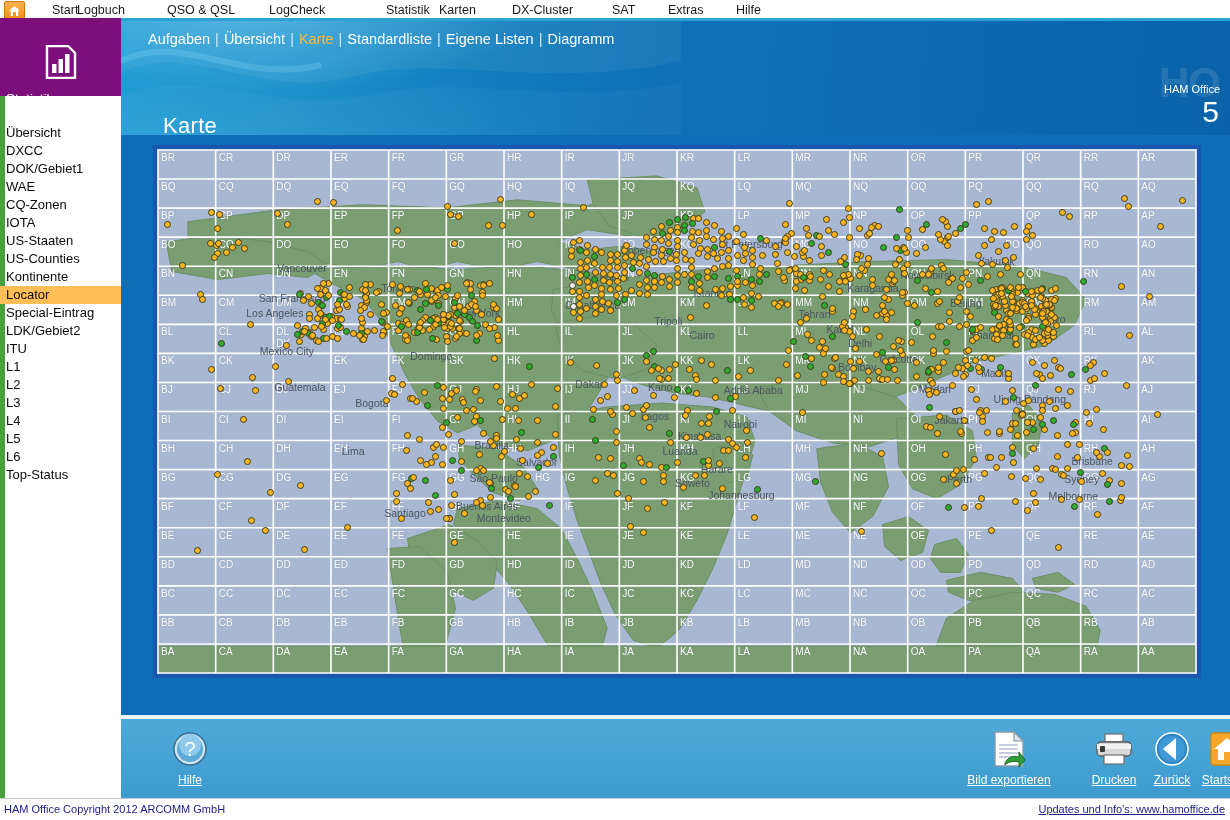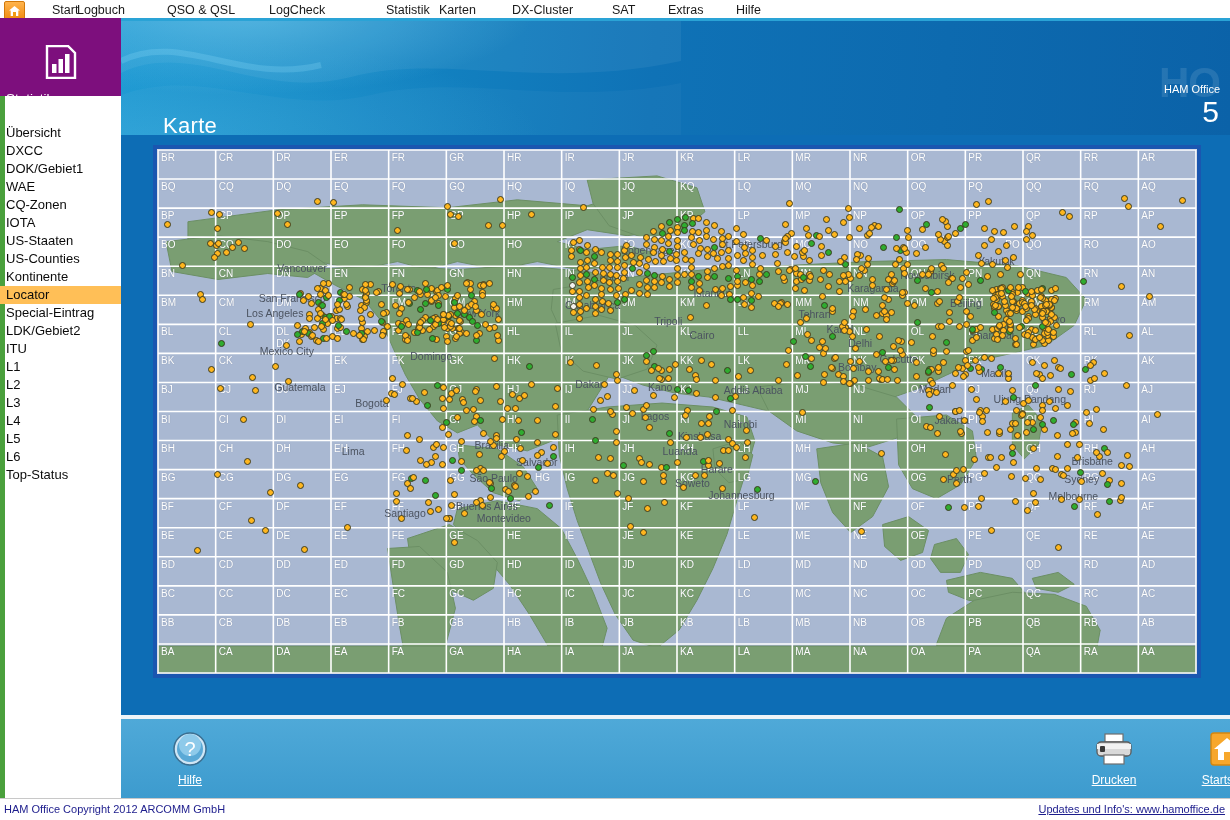--- a/index.html
+++ b/index.html
@@ -227,20 +227,21 @@
 
   <div class="main">
 
     <div class="hero">
       <svg class="hero-swoosh" viewBox="0 0 560 114" preserveAspectRatio="none">
         <path d="M0,52 C70,18 140,80 230,56 C320,32 420,70 560,40 L560,0 L0,0 Z" fill="rgba(255,255,255,0.10)"></path>
         <path d="M0,74 C80,44 160,96 250,74 C340,52 440,86 560,62 L560,114 L0,114 Z" fill="rgba(255,255,255,0.06)"></path>
         <path d="M0,40 C60,10 120,64 200,44" stroke="rgba(150,225,250,0.45)" stroke-width="6" fill="none"></path>
       </svg>
 
+      <div class="navlinks" id="nav-host"><span class="">Aufgaben</span><span class="sep">|</span><span class="">Übersicht</span><span class="sep">|</span><span class="cur">Karte</span><span class="sep">|</span><span class="">Standardliste</span><span class="sep">|</span><span class="">Eigene Listen</span><span class="sep">|</span><span class="">Diagramm</span></div>
       <div class="page-title">Karte</div>
 
       <div class="ho-ghost">HO</div>
       <div class="ho-label">HAM Office</div>
       <div class="ho-five">5</div>
     </div>
 
     <div class="map-outer">
       <div class="map-inner" id="map">
         <svg class="land" viewBox="0 0 1040 525" preserveAspectRatio="none">
@@ -2021,34 +2022,60 @@
           <svg width="36" height="36" viewBox="0 0 36 36">
             <circle cx="18" cy="18" r="16" fill="#cfe6f5" stroke="#3b6f91" stroke-width="1.5"></circle>
             <circle cx="18" cy="18" r="13" fill="#5aa9d6"></circle>
             <circle cx="18" cy="14" r="11" fill="#8ecaea"></circle>
             <text x="18" y="25" font-family="Liberation Sans, sans-serif" font-size="20" fill="#ffffff" text-anchor="middle">?</text>
           </svg>
         </div>
         <div class="lbl">Hilfe</div>
       </div>
 
+      <div class="tool" style="left:828px;width:120px;">
+        <div class="glyph">
+          <svg width="34" height="38" viewBox="0 0 34 38">
+            <path d="M3,2 H22 L31,11 V36 H3 Z" fill="#ffffff" stroke="#8a98a8" stroke-width="1.4"></path>
+            <path d="M22,2 V11 H31 Z" fill="#dde5ee" stroke="#8a98a8" stroke-width="1.2"></path>
+            <g stroke="#9fb0c2" stroke-width="1.2">
+              <line x1="7" y1="15" x2="26" y2="15"></line>
+                <line x1="7" y1="19" x2="26" y2="19"></line>
+              <line x1="7" y1="23" x2="26" y2="23"></line>
+                <line x1="7" y1="27" x2="20" y2="27"></line>
+            </g>
+            <path d="M13,33 C17,25 24,26 27,27 L27,22 L33,30 L27,37 L27,32 C23,31 17,31 13,35 Z" fill="#2e9e34" stroke="#1c6b22" stroke-width="1"></path>
+          </svg>
+        </div>
+        <div class="lbl">Bild exportieren</div>
+      </div>
 
       <div class="tool" style="left:950px;">
         <div class="glyph">
           <svg width="40" height="36" viewBox="0 0 40 36">
             <rect x="11" y="3" width="18" height="8" fill="#ffffff" stroke="#6e6e6e" stroke-width="1.2"></rect>
             <rect x="3" y="11" width="34" height="14" rx="4" fill="#d9d9d9" stroke="#5a5a5a" stroke-width="1.3"></rect>
             <rect x="3" y="13" width="34" height="5" fill="#f2f2f2"></rect>
             <rect x="10" y="24" width="20" height="9" fill="#ffffff" stroke="#6e6e6e" stroke-width="1.2"></rect>
             <rect x="6" y="15" width="5" height="6" rx="1" fill="#3a3a3a"></rect>
           </svg>
         </div>
         <div class="lbl">Drucken</div>
       </div>
 
+      <div class="tool" style="left:1008px;">
+        <div class="glyph">
+          <svg width="36" height="36" viewBox="0 0 36 36">
+            <circle cx="18" cy="18" r="16" fill="#2f86c4" stroke="#ffffff" stroke-width="1.5"></circle>
+            <circle cx="18" cy="18" r="13" fill="#3f9ad6"></circle>
+            <path d="M22,7 L22,29 L9,18 Z" fill="#ffffff"></path>
+          </svg>
+        </div>
+        <div class="lbl">Zurück</div>
+      </div>
 
       <div class="tool" style="left:1063px;">
         <div class="glyph">
           <svg width="34" height="34" viewBox="0 0 34 34">
             <rect x="1" y="1" width="32" height="32" rx="3" fill="#f7a72b" stroke="#d4860f" stroke-width="1.4"></rect>
             <path d="M17 6 L30 17 H26 V28 H8 V17 H4 Z" fill="#ffffff"></path>
             <rect x="14" y="20" width="6" height="8" fill="#f7a72b"></rect>
           </svg>
         </div>
         <div class="lbl">Startseite</div>

